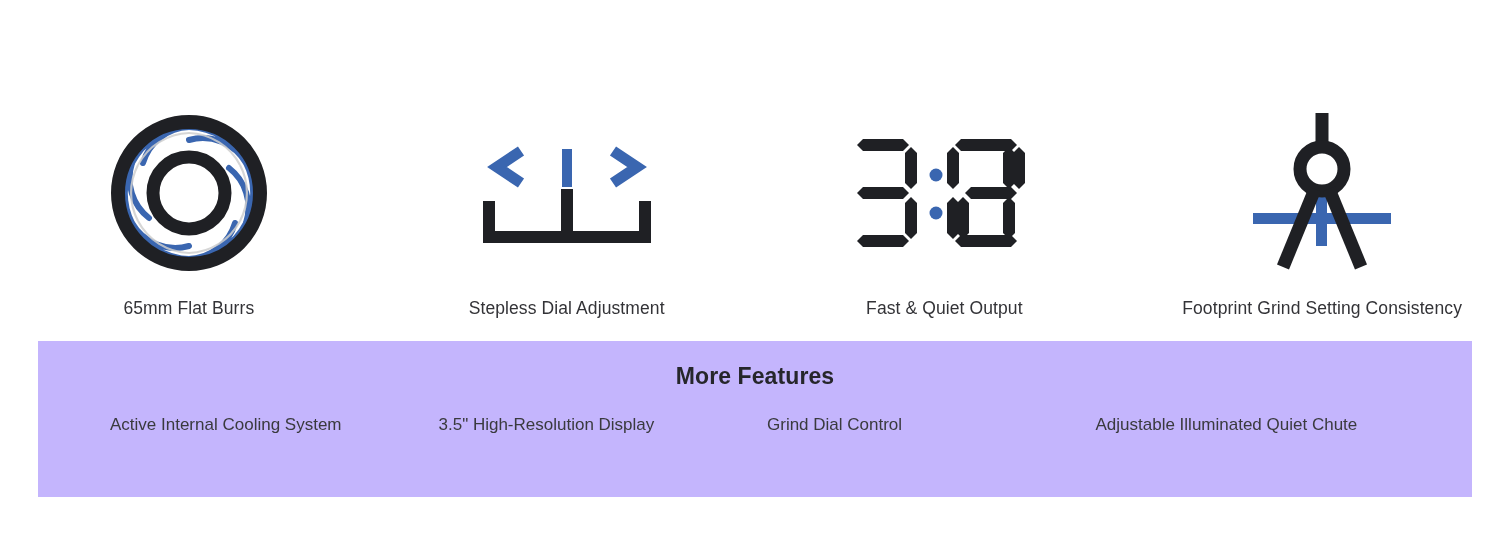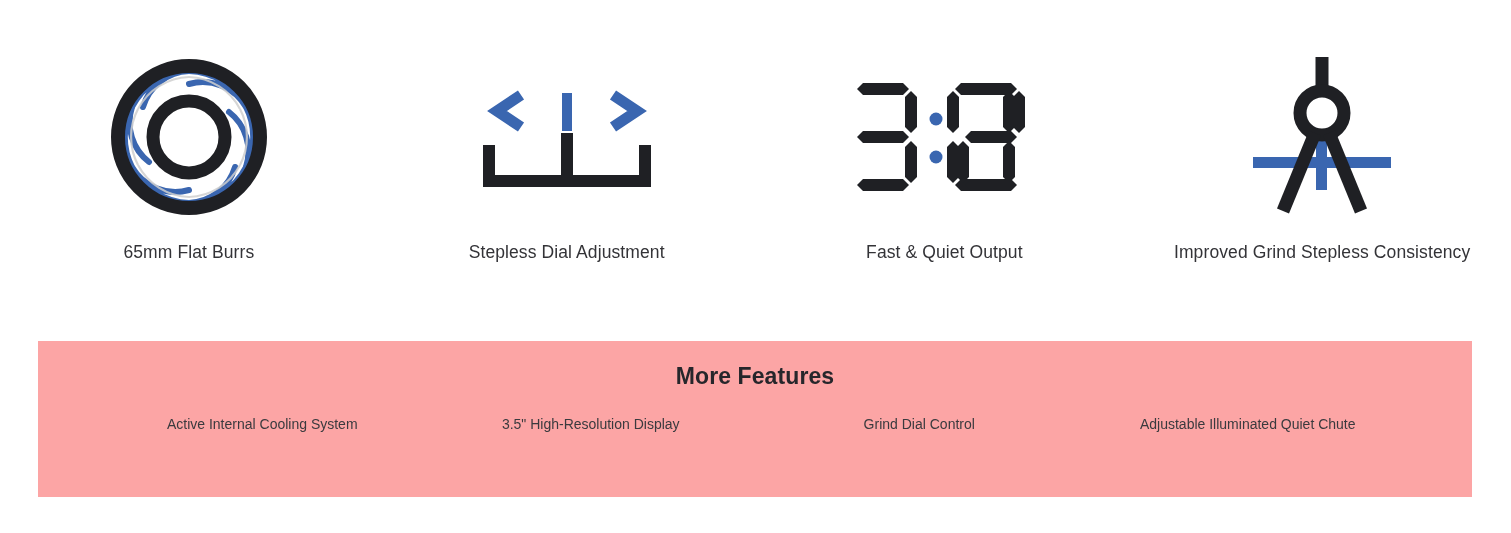--- a/index.html
+++ b/index.html
@@ -23,20 +23,21 @@
 
   
   .feature-row {
     position: absolute;
     left: 0;
     top: 0;
     width: 1511px;
     height: 320px;
     display: flex;
     flex-direction: row;
+    align-items: flex-end;
   }
   .feature-cell {
     flex: 1 1 0;
     display: flex;
     flex-direction: column;
     align-items: center;
     justify-content: flex-start;
     padding-top: 52px;
     box-sizing: border-box;
   }
@@ -57,42 +58,42 @@
     white-space: nowrap;
   }
 
   
   .more-panel {
     position: absolute;
     left: 38px;
     top: 341px;
     width: 1434px;
     height: 156px;
-    background: #fca5a5;
+    background: #c4b5fd;
     box-sizing: border-box;
   }
   .more-title {
     text-align: center;
     font-size: 23px;
     font-weight: bold;
     color: #26262b;
     margin-top: 22px;
     letter-spacing: 0.1px;
   }
   .more-list {
     display: flex;
     flex-direction: row;
     margin-top: 20px;
     padding: 0 60px;
     box-sizing: border-box;
   }
   .more-item {
     flex: 1 1 0;
-    text-align: center;
-    font-size: 14px;
+    text-align: left;
+    font-size: 17px;
     line-height: 29px;
     color: #3a3a3e;
     padding: 0 12px;
     box-sizing: border-box;
   }
 </style>
 </head>
 <body>
 
 <div class="page">
@@ -201,21 +202,21 @@
           </g>
 
           <g fill="none" stroke="#1f2024" stroke-width="13" stroke-linecap="butt">
             <line x1="75" y1="6" x2="75" y2="40"></line>
             <circle cx="75" cy="62" r="22"></circle>
             <line x1="68" y1="82" x2="36" y2="160"></line>
             <line x1="82" y1="82" x2="114" y2="160"></line>
           </g>
         </svg>
       </div>
-      <div class="feature-label">Improved Grind Stepless Consistency</div>
+      <div class="feature-label">Footprint Grind Setting Consistency</div>
     </div>
 
   </div>
 
   <div class="more-panel">
     <div class="more-title">More Features</div>
     <div class="more-list">
       <div class="more-item">Active Internal Cooling System</div>
       <div class="more-item">3.5" High-Resolution Display</div>
       <div class="more-item">Grind Dial Control</div>

